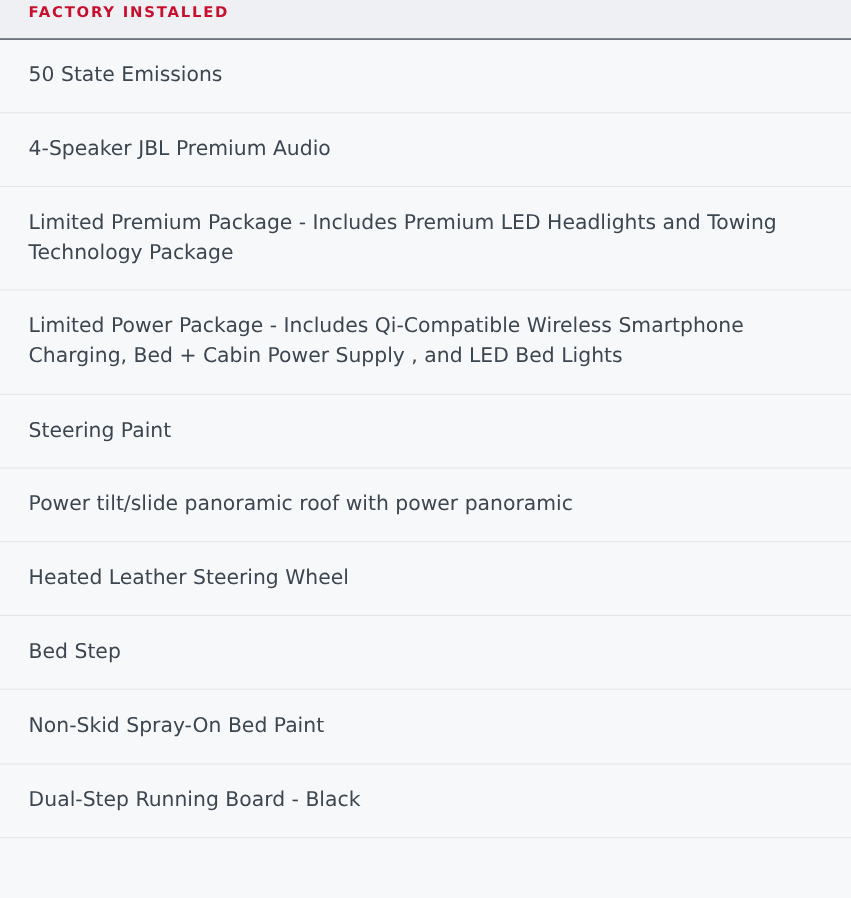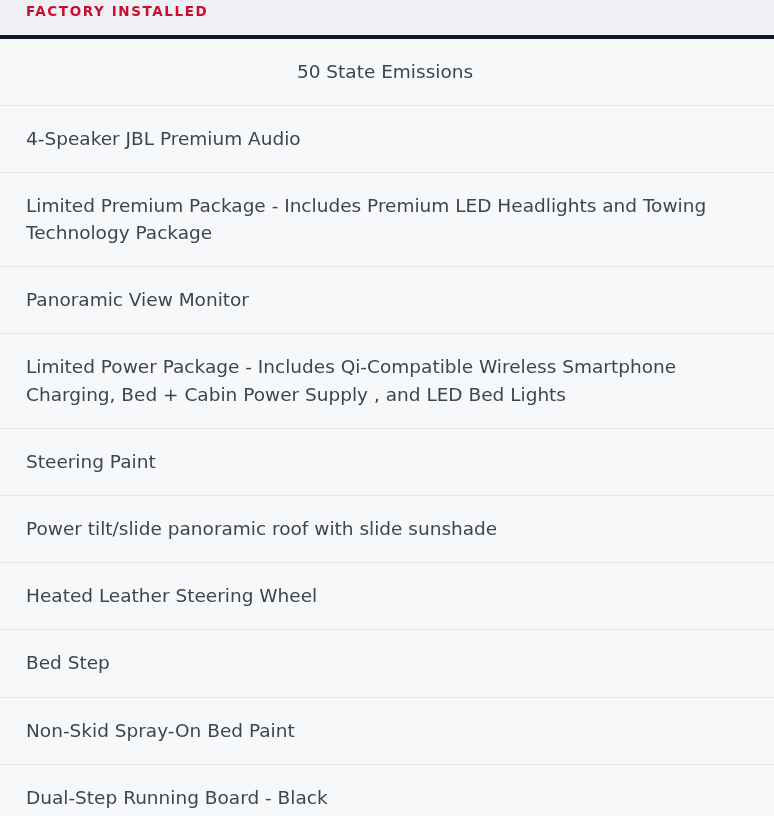--- a/index.html
+++ b/index.html
@@ -38,43 +38,41 @@
   .feature-item {
     border-top: 1px solid #e3e6ea;
     padding: 19px 30px 20px 26px;
     box-sizing: border-box;
     color: #3c4650;
     font-size: 18.5px;
     line-height: 1.47;
     font-weight: 400;
   }
   .feature-item:first-child {
-    border-top: 4px solid #0f172a;
-    text-align: center;
+    border-top: 1px solid #0f172a;
   }
   .feature-item:last-child {
     border-bottom: 1px solid #e3e6ea;
   }
 </style>
 </head>
 <body>
 
 <div class="panel">
 
   <div class="section-header">
     <div class="section-header-title">Factory Installed</div>
   </div>
 
   <ul class="feature-list">
     <li class="feature-item"><span>50 State Emissions</span></li>
     <li class="feature-item"><span>4-Speaker JBL Premium Audio</span></li>
     <li class="feature-item"><span>Limited Premium Package - Includes Premium LED Headlights and Towing Technology Package</span></li>
-    <li class="feature-item"><span>Panoramic View Monitor</span></li>
     <li class="feature-item"><span>Limited Power Package - Includes Qi-Compatible Wireless Smartphone Charging, Bed + Cabin Power Supply , and LED Bed Lights</span></li>
     <li class="feature-item"><span>Steering Paint</span></li>
-    <li class="feature-item"><span>Power tilt/slide panoramic roof with slide sunshade</span></li>
+    <li class="feature-item"><span>Power tilt/slide panoramic roof with power panoramic</span></li>
     <li class="feature-item"><span>Heated Leather Steering Wheel</span></li>
     <li class="feature-item"><span>Bed Step</span></li>
     <li class="feature-item"><span>Non-Skid Spray-On Bed Paint</span></li>
     <li class="feature-item"><span>Dual-Step Running Board - Black</span></li>
   </ul>
 
 </div>
 
 </body></html>

